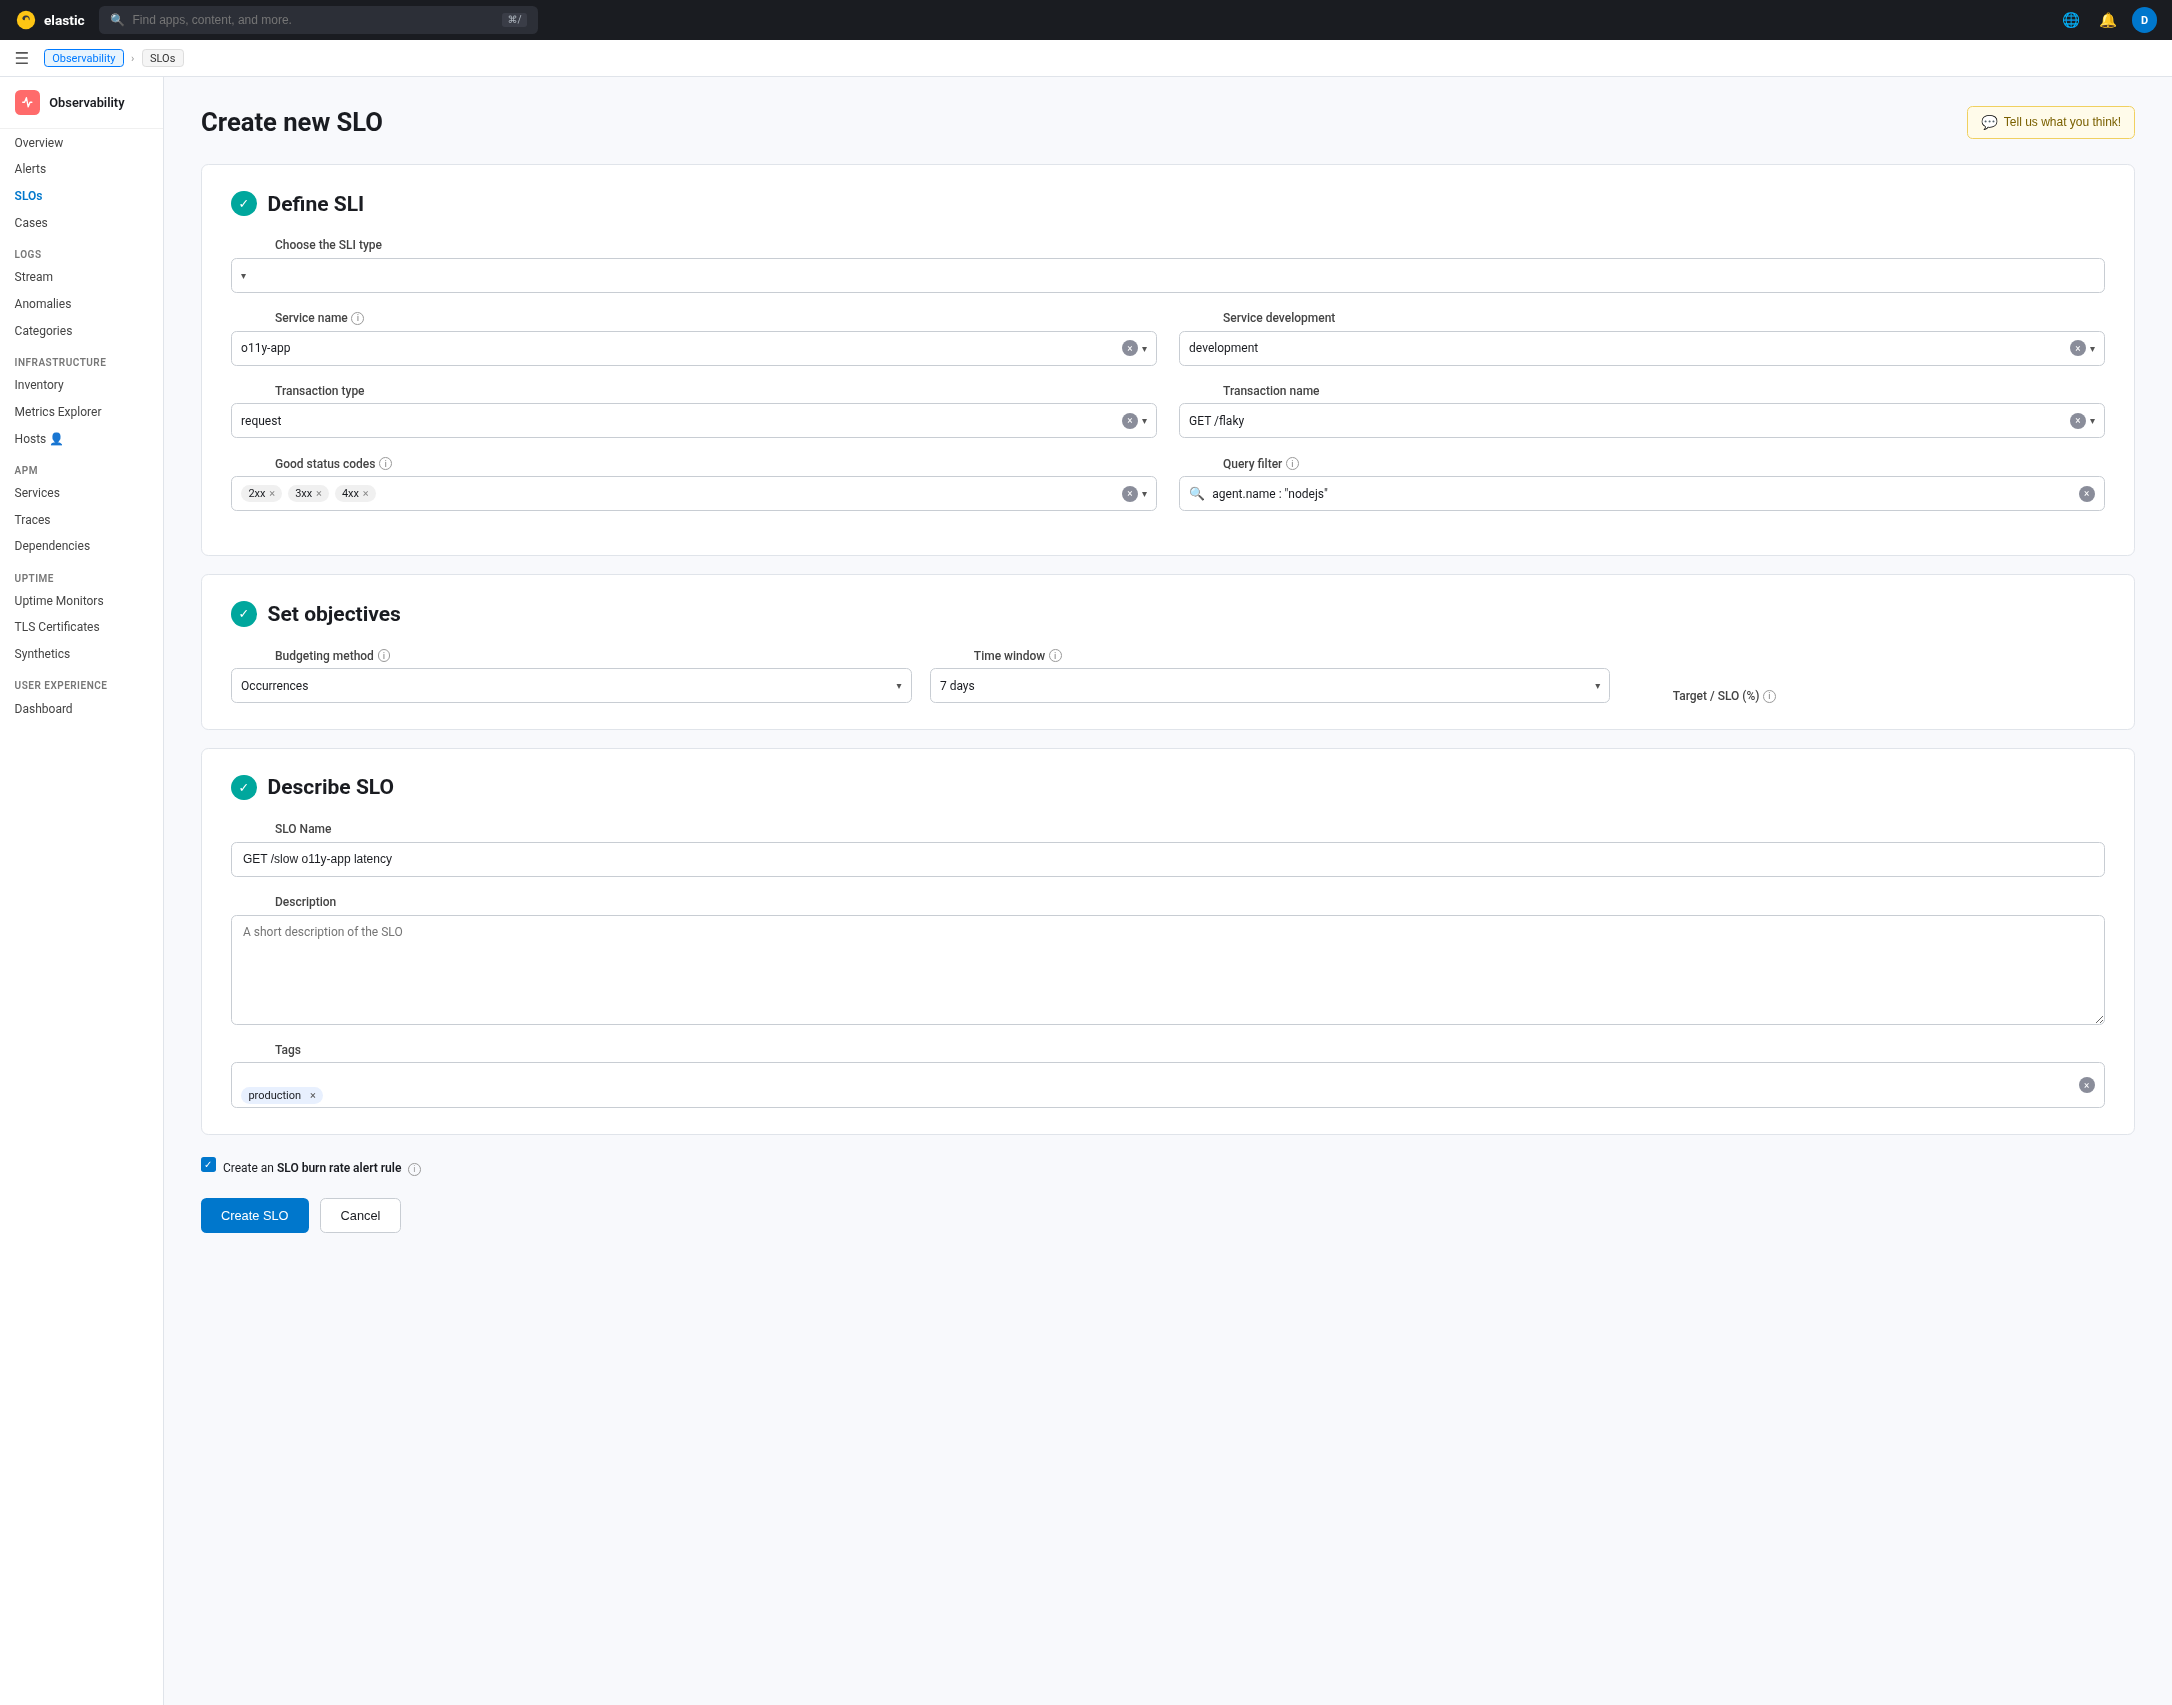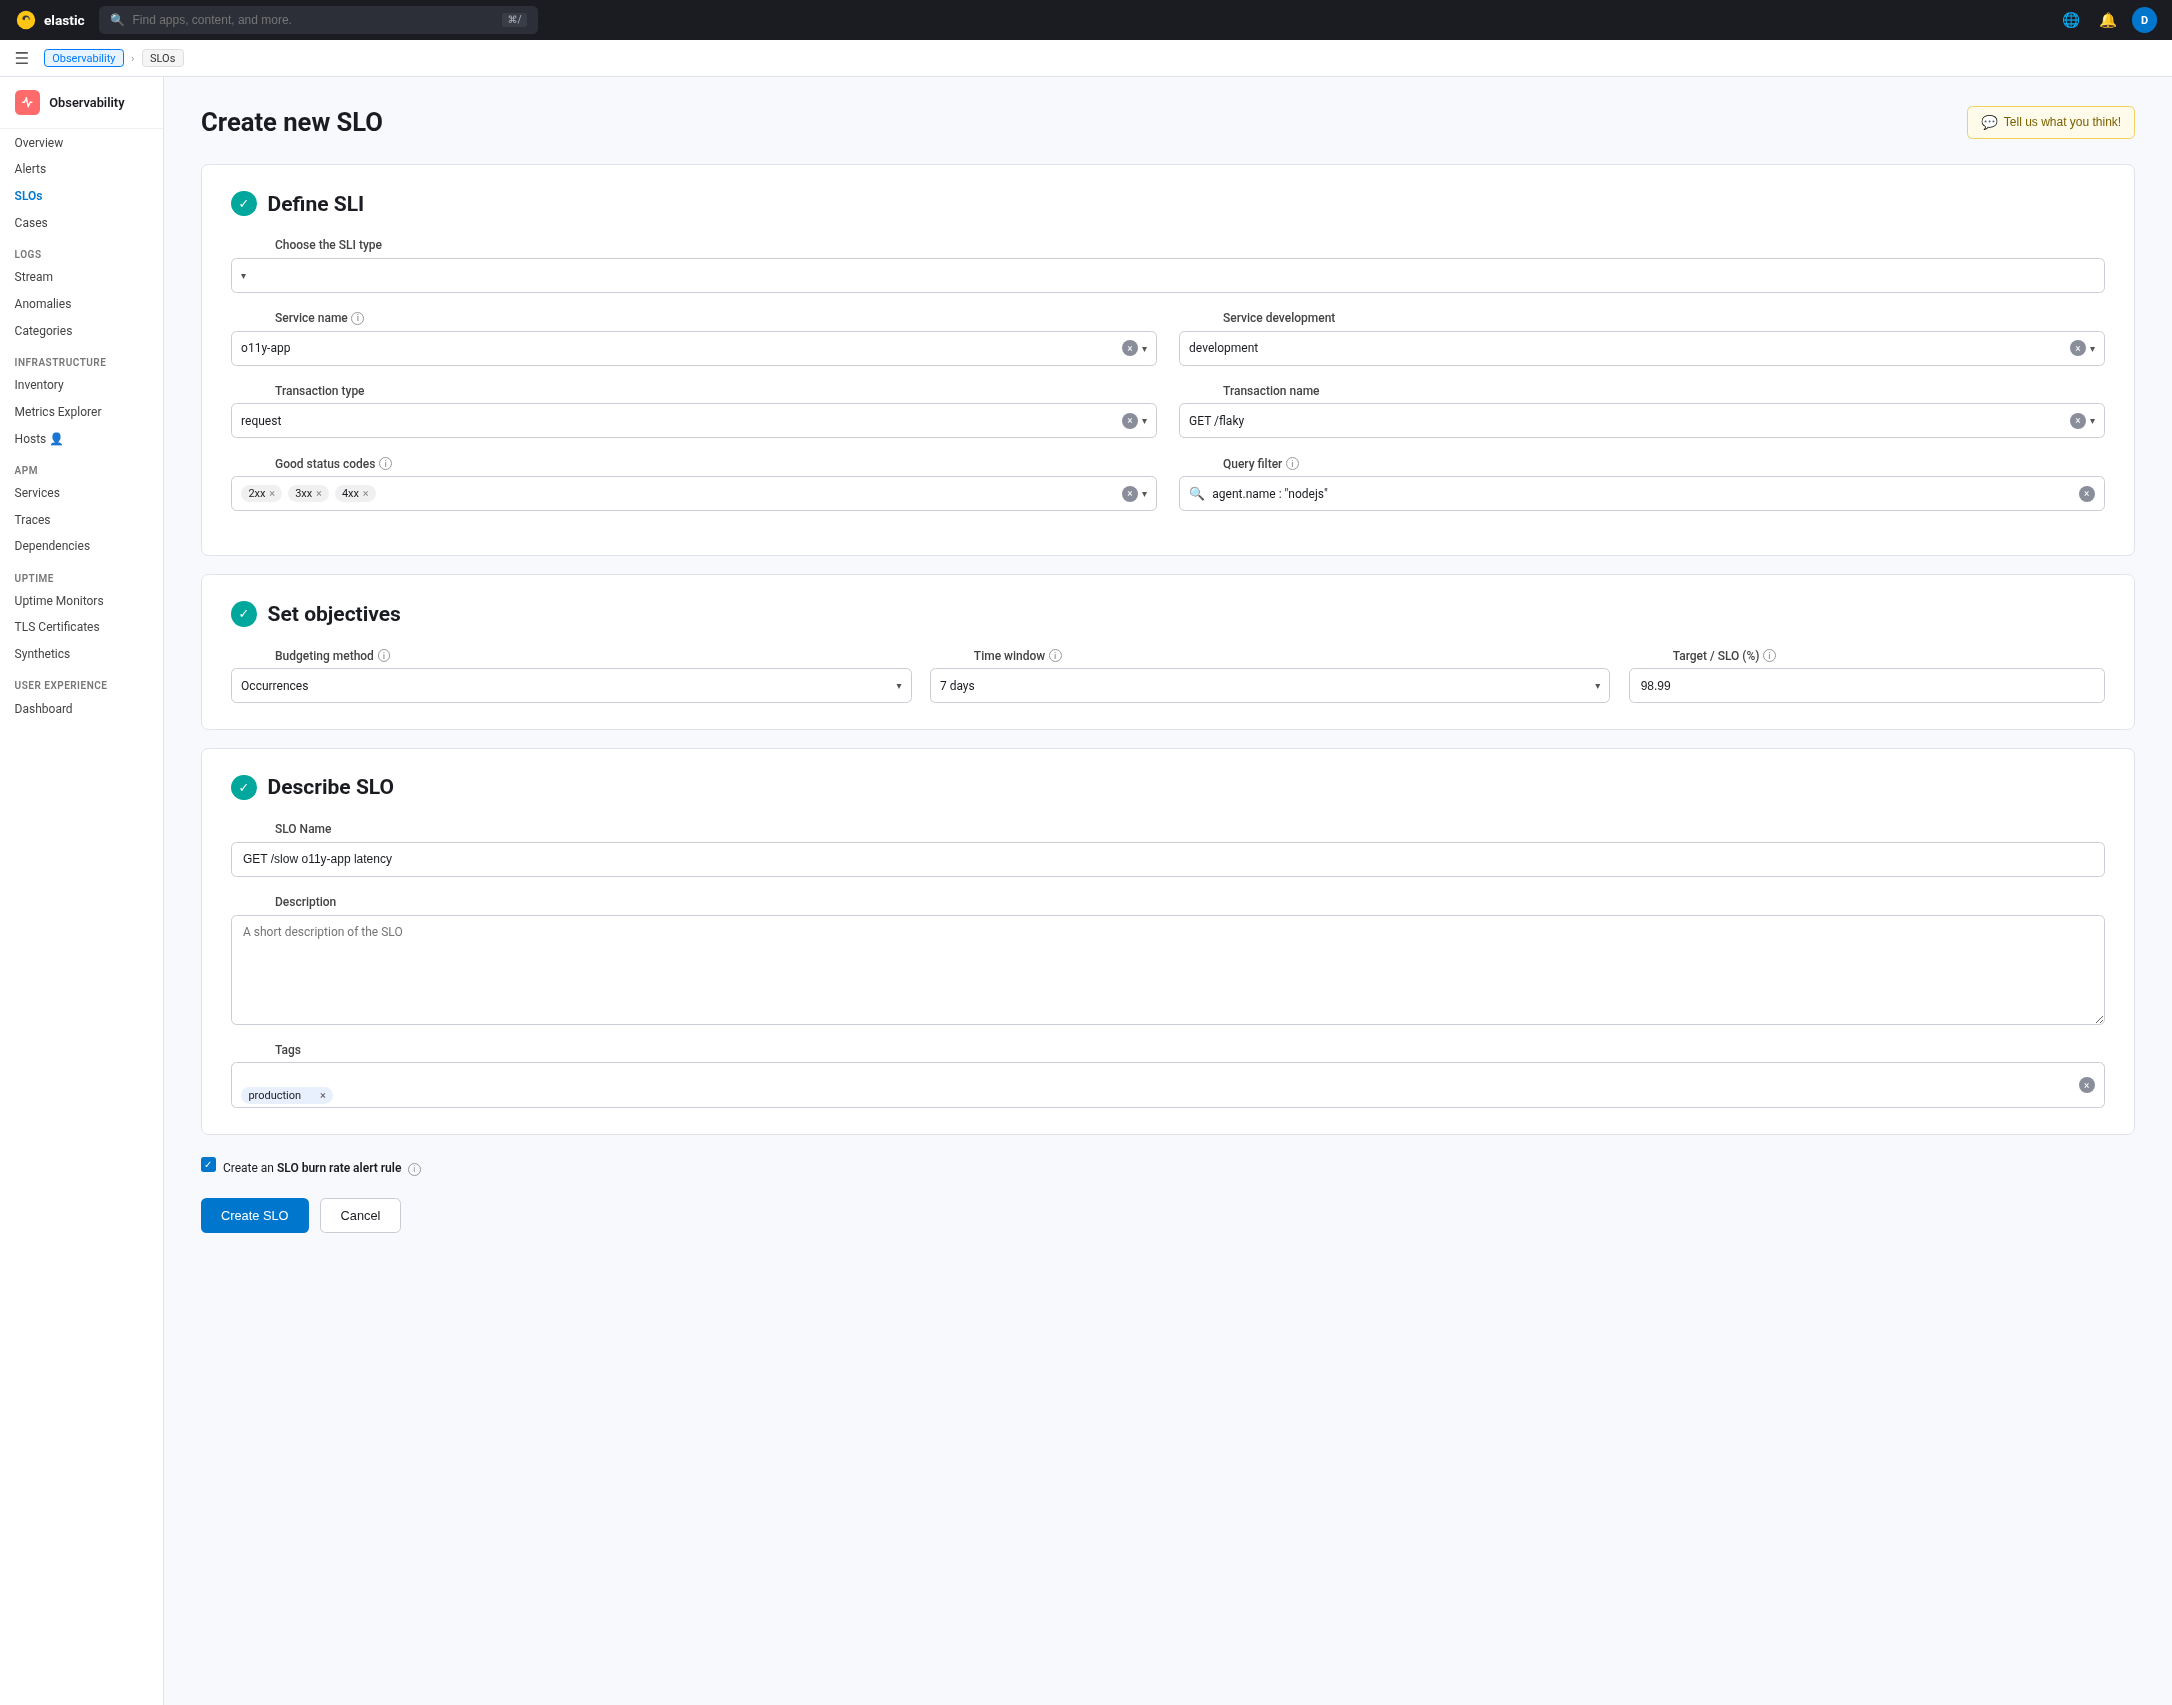--- a/index.html
+++ b/index.html
@@ -61,21 +61,21 @@
     
     .select-field, .text-field { display: flex; align-items: center; border: 0.9px solid #c8cdd3; border-radius: 5.5px; background: #fff; height: 35px; padding: 0 9.1px; cursor: pointer; position: relative; }
     .select-field { justify-content: space-between; }
     .select-field .field-value, .text-field .field-value { font-size: 12px; color: #1a1c21; flex: 1; }
     .field-actions { display: flex; align-items: center; gap: 3.7px; }
     .clear-btn { width: 16.4px; height: 16.4px; border-radius: 50%; background: #8a8d9a; color: #fff; font-size: 10px; display: flex; align-items: center; justify-content: center; cursor: pointer; }
     .chevron { color: #555; font-size: 10px; }
 
     
     .tags-field { display: flex; align-items: center; border: 0.9px solid #c8cdd3; border-radius: 5.5px; background: #fff; min-height: 35px; padding: 3.7px 9.1px; flex-wrap: wrap; gap: 3.7px; cursor: text; }
-    .tag-chip { display: flex; align-items: center; gap: 19px; background: #e8f0fe; border-radius: 11px; padding: 1.8px 7.3px; font-size: 11px; color: #1a1c21; margin-top: 20px; }
+    .tag-chip { display: flex; align-items: center; gap: 9px; background: #e8f0fe; border-radius: 11px; padding: 1.8px 7.3px; font-size: 11px; color: #1a1c21; margin-top: 20px; }
     .tag-remove { cursor: pointer; color: #555; font-size: 11px; }
 
     
     .codes-field { display: flex; align-items: center; border: 0.9px solid #c8cdd3; border-radius: 5.5px; background: #fff; height: 35px; padding: 0 9.1px; gap: 5.5px; }
     .code-chip { display: flex; align-items: flex-start; gap: 3.7px; background: #f0f0f0; border-radius: 11px; padding: 1.8px 7.3px; font-size: 11px; color: #1a1c21; }
     .code-remove { cursor: pointer; color: #888; font-size: 11px; }
     .codes-spacer { flex: 1; }
 
     
     .query-field { display: flex; align-items: center; border: 0.9px solid #c8cdd3; border-radius: 5.5px; background: #fff; height: 35px; padding: 0 9.1px; gap: 7.3px; }
@@ -322,21 +322,20 @@
           <div class="select-field">
             <span class="field-value">7 days</span>
             <span class="chevron">▾</span>
           </div>
         </div>
         <div class="form-group">
           <label class="form-label">
             <span>Target / SLO (%)</span>
             <span class="info-icon">i</span>
           </label>
-          <input class="target-input" type="text" value="98.99" style="">
         </div>
       </div>
     </div>
 
     <div class="section">
       <div class="section-header">
         <div class="section-check">✓</div>
         <h2 class="section-title">Describe SLO</h2>
       </div>
 

